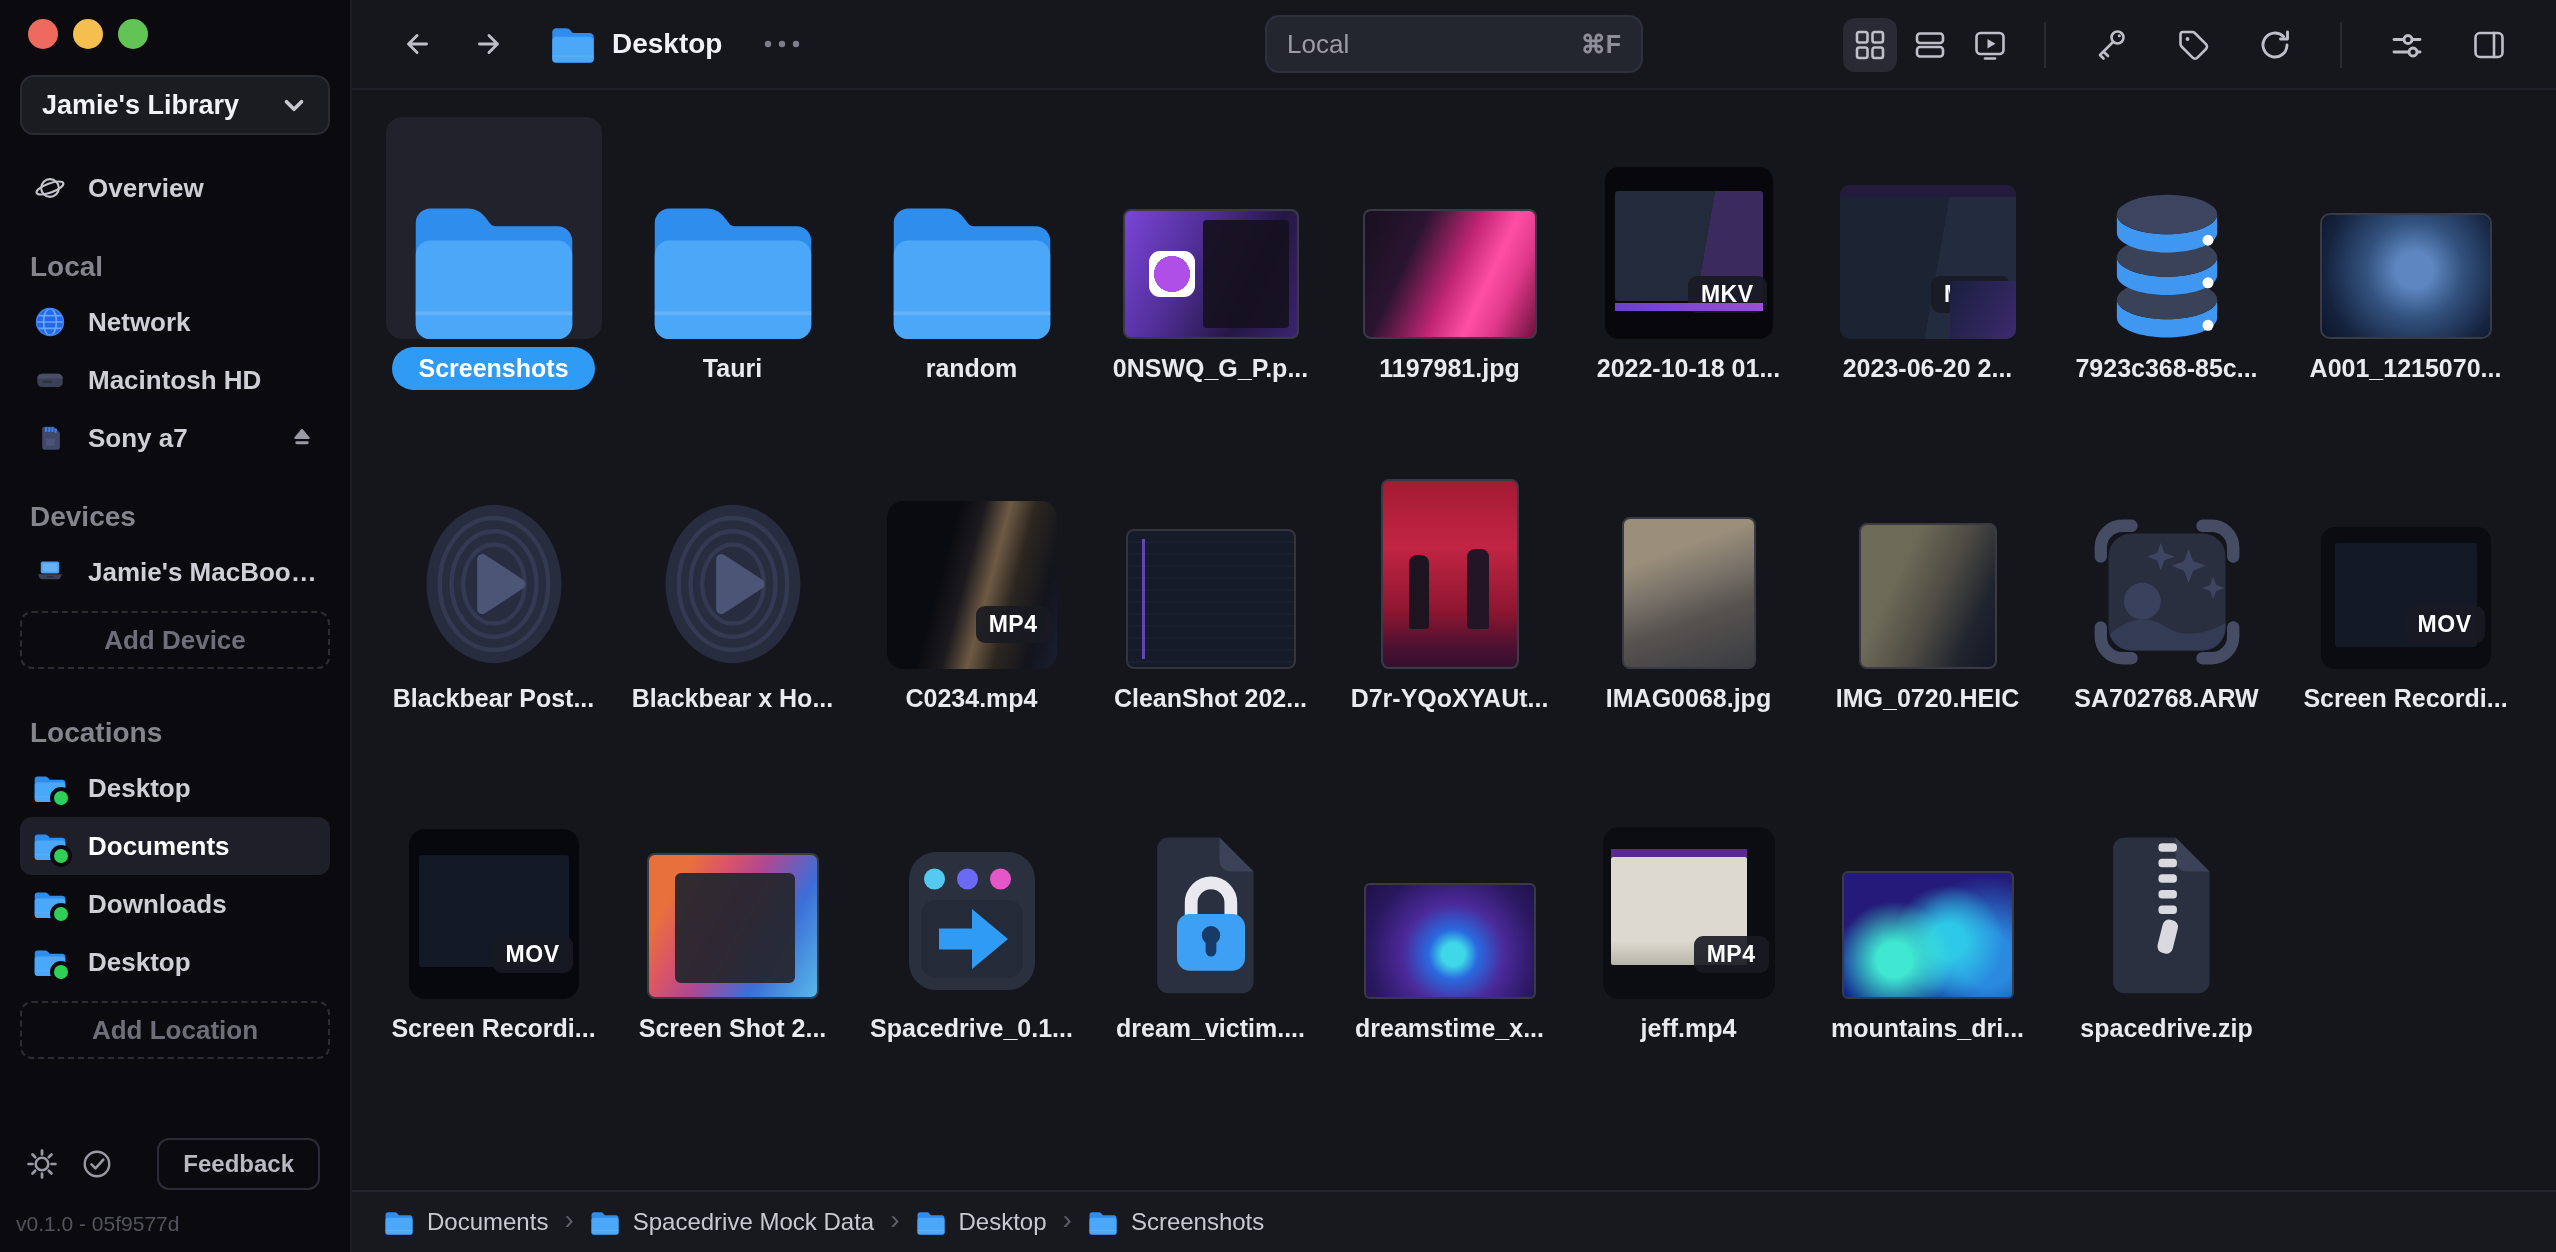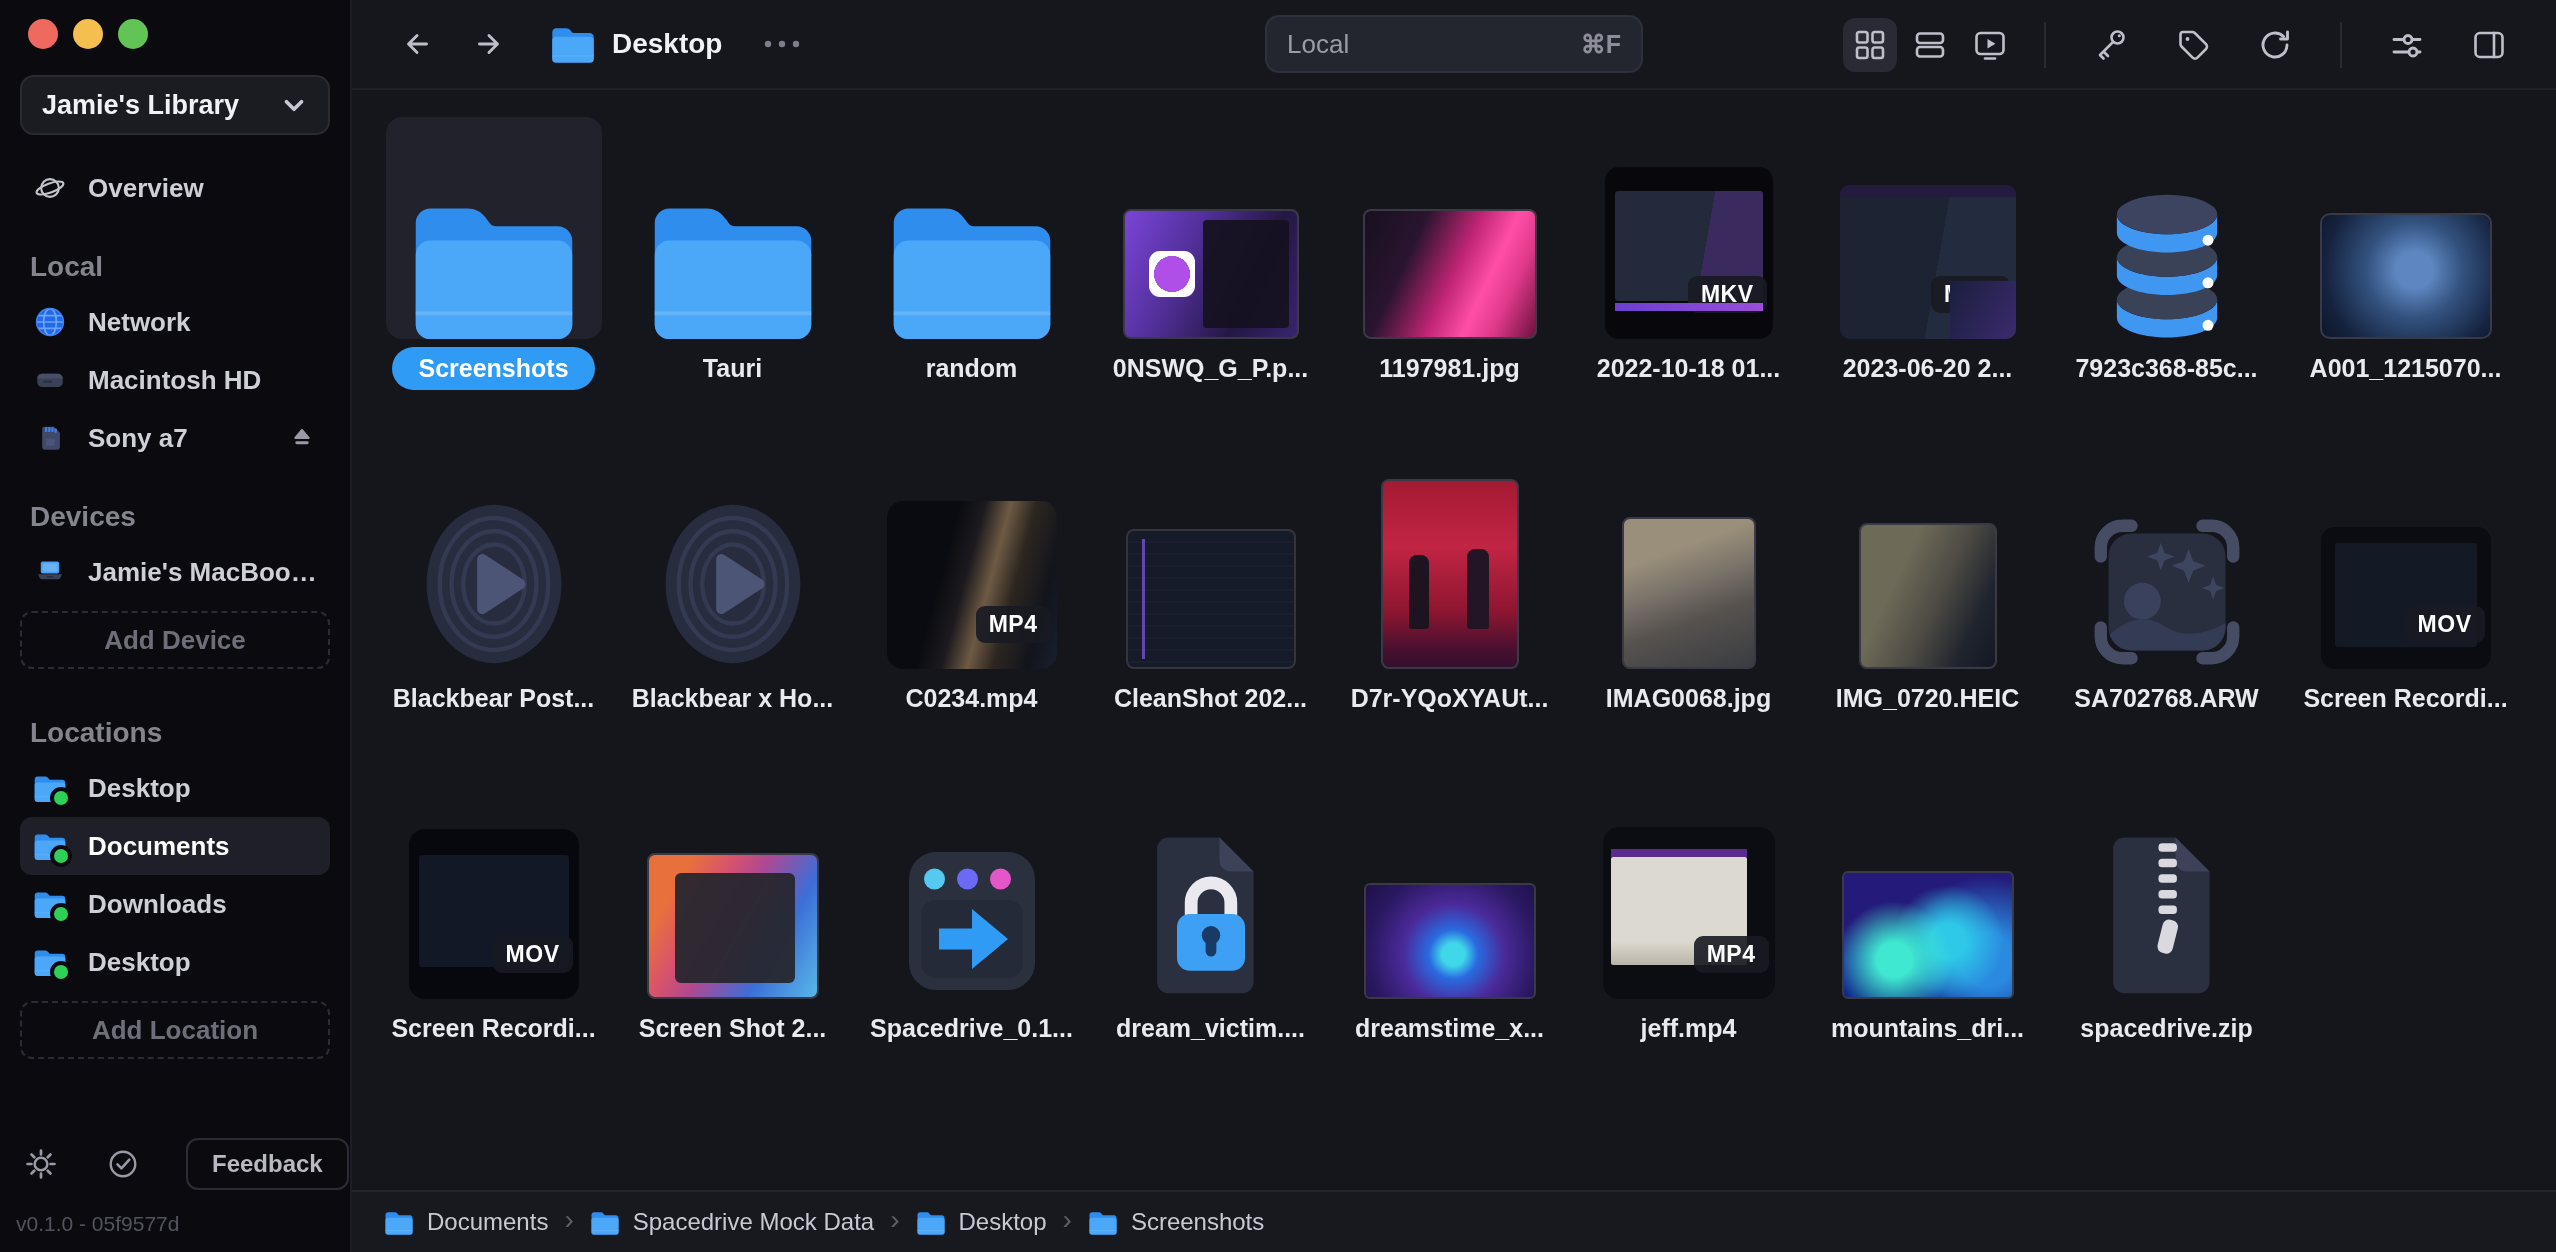--- a/index.html
+++ b/index.html
@@ -21,21 +21,21 @@
   .section-title{margin:34px 0 10px 10px;font-size:28px;font-weight:700;color:#84848f;}
   .section-title.locations{margin-top:48px;}
   .side-ic{position:relative;width:36px;height:36px;flex:0 0 36px;display:flex;align-items:center;justify-content:center;}
   .side-ic svg{width:34px;height:34px;}
   .green-dot{position:absolute;right:-4px;bottom:-3px;width:14px;height:14px;border-radius:50%;
              background:#2fd058;border:4px solid #0b0b0f;}
   .eject{margin-left:auto;width:32px;height:32px;}
   .side-label{white-space:nowrap;overflow:hidden;text-overflow:ellipsis;}
   .add-btn{margin:10px 0 0 0;height:54px;border:2px dashed #2c2c37;border-radius:12px;display:flex;
            align-items:center;justify-content:center;color:#6e6e7a;font-size:26px;font-weight:600;text-align:center;}
-  .side-footer{position:absolute;left:22px;right:30px;bottom:62px;display:flex;align-items:center;gap:44px;}
+  .side-footer{position:absolute;left:22px;right:30px;bottom:62px;display:flex;align-items:center;gap:15px;}
   .footer-ic{width:40px;height:40px;display:flex;align-items:center;justify-content:center;}
   .footer-ic svg{width:38px;height:38px;}
   .feedback-btn{margin-left:auto;padding:10px 24px;border:2px solid #2c2c37;border-radius:12px;
                 color:#b9b9c3;font-size:24px;font-weight:600;background:transparent;}
   .version{position:absolute;left:16px;bottom:16px;color:#53535e;font-size:21px;}
 
   
   .topbar{position:absolute;left:352px;right:0;top:0;height:90px;background:#16161d;
           border-bottom:2px solid #20202a;box-sizing:border-box;display:flex;align-items:center;}
   .nav-arrows{display:flex;gap:26px;margin-left:44px;}

